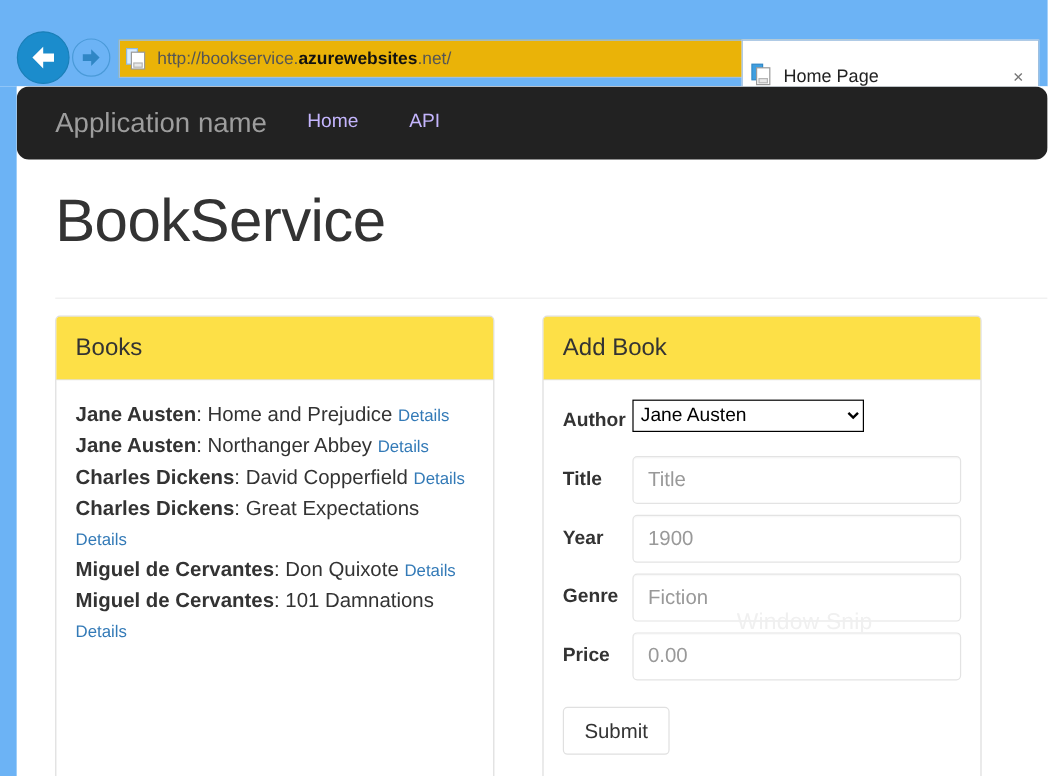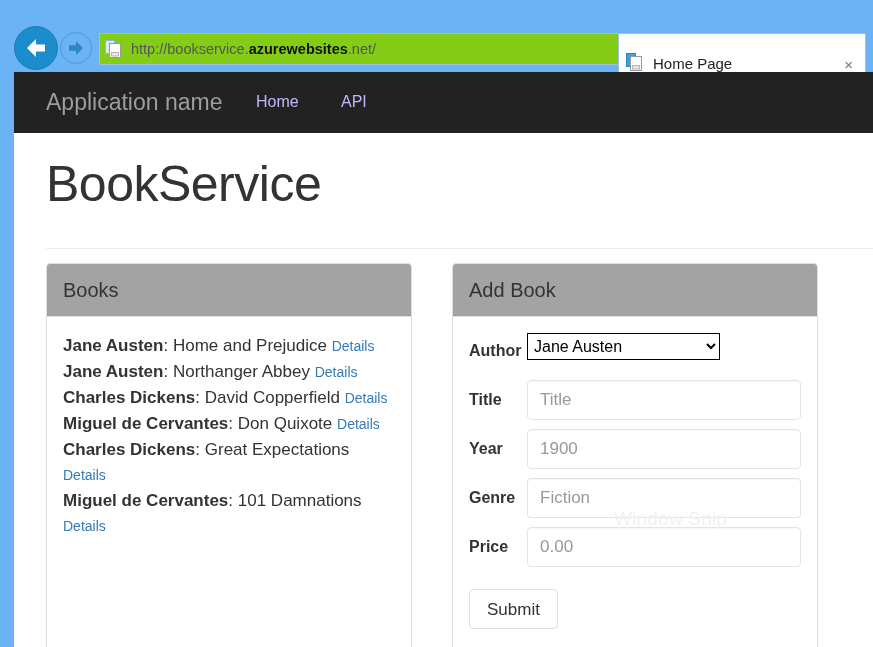--- a/index.html
+++ b/index.html
@@ -54,21 +54,21 @@
     background: transparent;
     border: 1px solid #4a9ad8;
     box-sizing: border-box;
   }
 
   
   #address-bar {
     position: absolute;
     left: 99px; top: 33px;
     width: 616px; height: 32px;
-    background: #84cc16;
+    background: #eab308;
     border: 1px solid #9dbfe0;
     box-sizing: border-box;
     display: flex;
     align-items: center;
   }
   #page-icon-addr {
     margin-left: 5px;
     width: 18px; height: 20px;
     flex: 0 0 auto;
   }
@@ -129,20 +129,21 @@
     overflow: hidden;
   }
 
   
   #navbar {
     position: absolute;
     left: 0; top: 0;
     width: 859px;
     height: 61px;
     background: #222222;
+    border-radius: 10px;
   }
   #brand {
     position: absolute;
     left: 32px; top: 12px;
     font-size: 23px;
     color: #9d9d9d;
     line-height: 36px;
   }
   .nav-link {
     position: absolute;
@@ -184,21 +185,21 @@
   #books-panel {
     left: 32px; top: 191px;
     width: 366px; height: 424px;
   }
   #addbook-panel {
     left: 438px; top: 191px;
     width: 366px; height: 445px;
   }
   .panel-heading {
     height: 53px;
-    background: #a3a3a3;
+    background: #fde047;
     border-bottom: 1px solid #dddddd;
     border-radius: 3px 3px 0 0;
     padding: 0 16px;
     display: flex;
     align-items: center;
     box-sizing: border-box;
   }
   .panel-title {
     font-size: 20px;
     color: #333333;
@@ -358,22 +359,22 @@
 
   <div id="books-panel" class="panel">
     <div class="panel-heading">
       <h3 class="panel-title">Books</h3>
     </div>
     <div class="panel-body">
       <ul id="books-list">
         <li><span class="author">Jane Austen</span><span>: </span><span>Home and Prejudice</span> <a class="details-link">Details</a></li>
         <li><span class="author">Jane Austen</span><span>: </span><span>Northanger Abbey</span> <a class="details-link">Details</a></li>
         <li><span class="author">Charles Dickens</span><span>: </span><span>David Copperfield</span> <a class="details-link">Details</a></li>
+        <li><span class="author">Charles Dickens</span><span>: </span><span>Great Expectations</span> <a class="details-link">Details</a></li>
         <li><span class="author">Miguel de Cervantes</span><span>: </span><span>Don Quixote</span> <a class="details-link">Details</a></li>
-        <li><span class="author">Charles Dickens</span><span>: </span><span>Great Expectations</span> <a class="details-link">Details</a></li>
         <li><span class="author">Miguel de Cervantes</span><span>: </span><span>101 Damnations</span> <a class="details-link">Details</a></li>
       </ul>
     </div>
   </div>
 
   <div id="addbook-panel" class="panel">
     <div class="panel-heading">
       <h3 class="panel-title">Add Book</h3>
     </div>
     <div class="panel-body">

